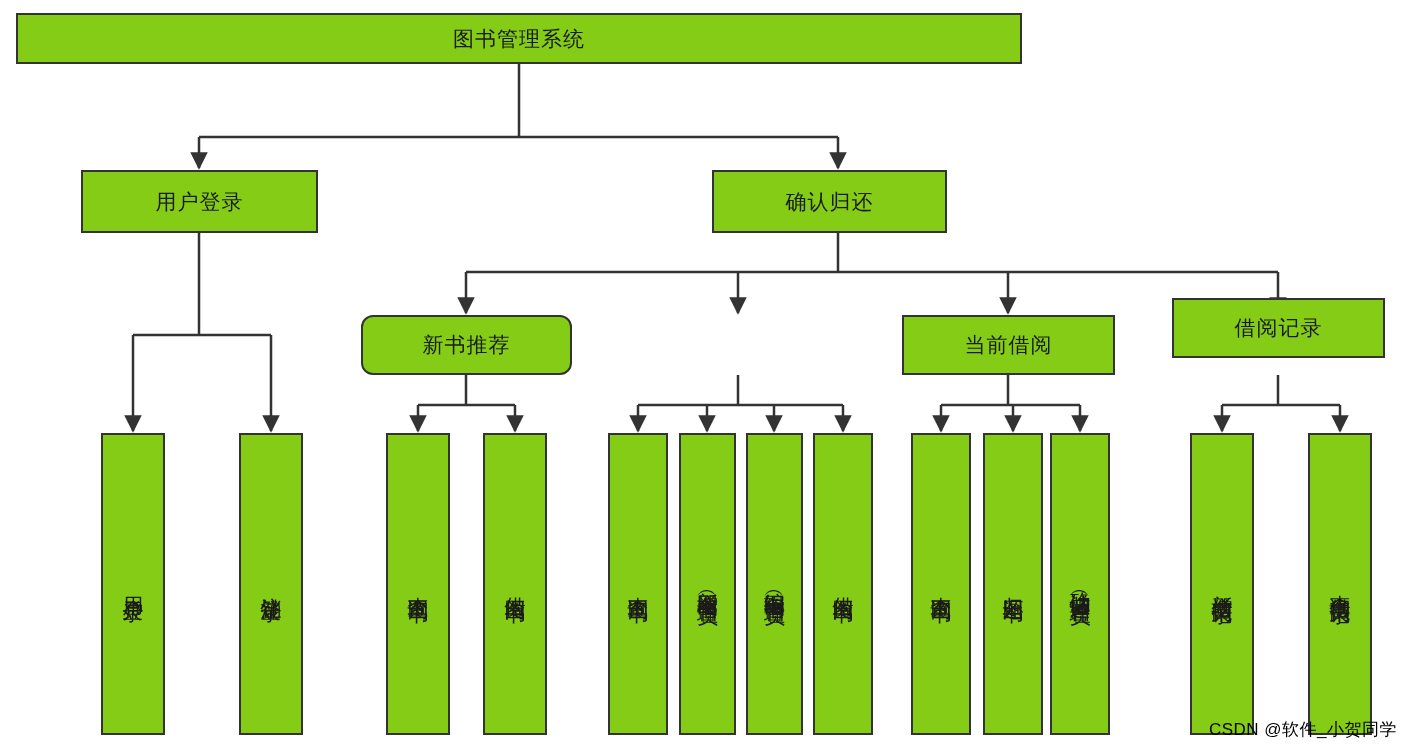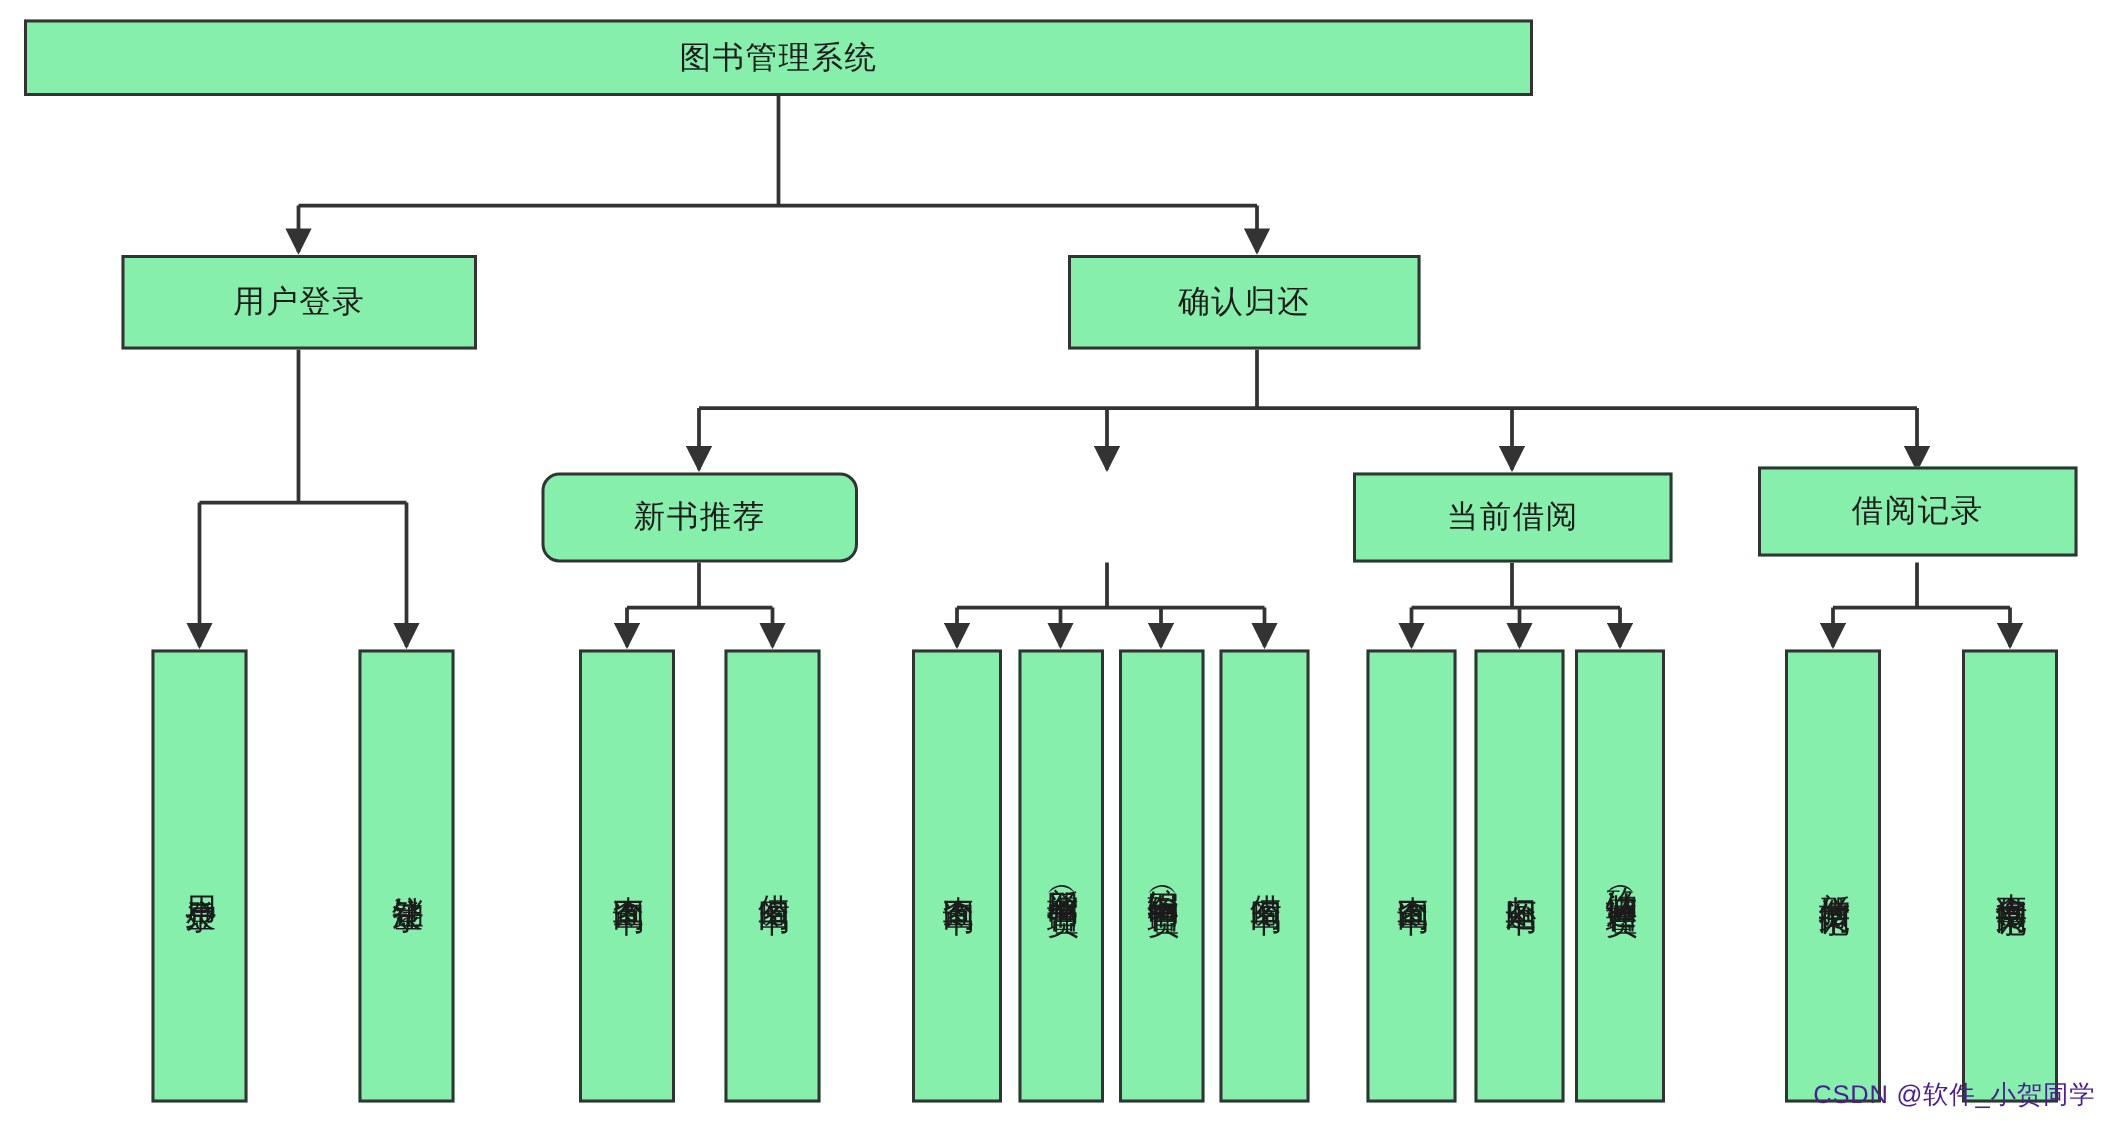--- a/index.html
+++ b/index.html
@@ -21,21 +21,21 @@
     position: absolute;
     left: 0;
     top: 0;
     width: 1405px;
     height: 747px;
     pointer-events: none;
   }
   .node {
     position: absolute;
     box-sizing: border-box;
-    background: #86efac;
+    background: #84cc16;
     border: 2px solid #333333;
     display: flex;
     align-items: center;
     justify-content: center;
     color: #1b1b1b;
   }
   .node.horiz {
     font-size: 21px;
     letter-spacing: 1px;
     line-height: 1.2;
@@ -54,21 +54,21 @@
     line-height: 1.15;
   }
   .root-node {
     font-size: 22px;
   }
   .watermark {
     position: absolute;
     right: 8px;
     bottom: 6px;
     font-size: 17px;
-    color: #4c1d95;
+    color: #000000;
     letter-spacing: 0.5px;
     white-space: nowrap;
     user-select: none;
   }
 </style>
 </head>
 <body>
 
 <div id="canvas">
 
@@ -132,21 +132,21 @@
   <div class="node horiz" style="left:712px; top:170px; width:235px; height:63px;">
     <span>确认归还</span>
   </div>
 
   <div class="node horiz" style="left:361px; top:315px; width:211px; height:60px;border-radius:12px;">
     <span>新书推荐</span>
   </div>
   <div class="node horiz" style="left:902px; top:315px; width:213px; height:60px;align-items:center;">
     <span>当前借阅</span>
   </div>
-  <div class="node horiz" style="left:1172px; top:311px; width:213px; height:60px;">
+  <div class="node horiz" style="left:1172px; top:298px; width:213px; height:60px;">
     <span>借阅记录</span>
   </div>
 
   <div class="node vert" style="left:101px; top:433px; width:64px; height:302px;">
     <span class="vtext">用户登录</span>
   </div>
   <div class="node vert" style="left:239px; top:433px; width:64px; height:302px;">
     <span class="vtext">注销登录</span>
   </div>
 

